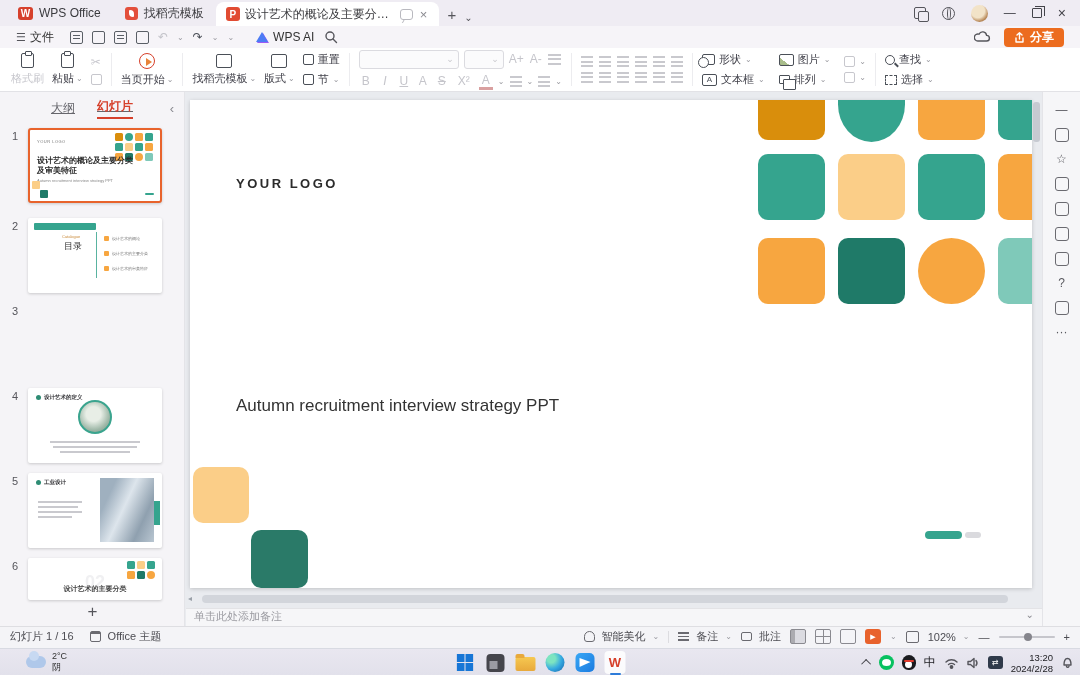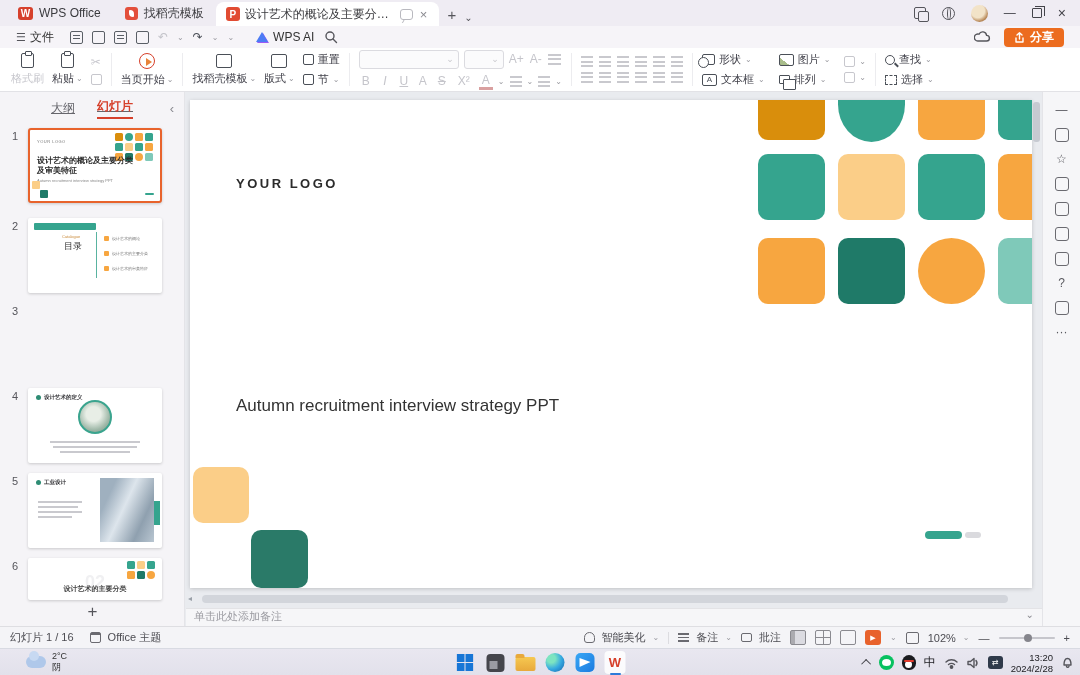--- a/index.html
+++ b/index.html
@@ -179,22 +179,22 @@
 
   
   .right-strip { position:absolute; right:0; top:0; width:38px; height:534px; background:#F6F6F8;
     border-left:1px solid #E4E4E8; display:flex; flex-direction:column; align-items:center;
     padding-top:12px; gap:11px; color:#5a5a60; }
   .rs-ic { width:14px; height:14px; border:1.3px solid #6a6a70; border-radius:3px; }
   .rs-glyph { font-size:12px; line-height:13px; }
 
   
   .statusbar { position:absolute; top:626px; left:0; right:0; height:22px; background:#F4F4F7;
-    border-top:1px solid #DEDEE2; display:flex; align-items:center; font-size:11px;
-    color:#4c4c52; padding:8px 10px; }
+    border-top:1px solid #DEDEE2; display:flex; align-items:flex-start; font-size:11px;
+    color:#4c4c52; padding:2px 10px; }
   .sb-left { display:flex; align-items:center; gap:16px; }
   .theme-ic { width:11px; height:11px; border:1.2px solid #6a6a70; border-radius:2px;
     background:linear-gradient(#6a6a70 0 2px, transparent 2px); }
   .sb-right { margin-left:auto; display:flex; align-items:center; gap:9px; }
   .sb-item { display:flex; align-items:center; gap:7px; }
   .sb-sep { width:1px; height:12px; background:#DCDCE0; }
   .magic-ic { width:11px; height:11px; border:1.2px solid #6a6a70; border-radius:50% 50% 3px 3px; }
   .note-ic { width:11px; height:9px;
     background:repeating-linear-gradient(to bottom,#6a6a70 0 1.6px,transparent 1.6px 3.6px); }
   .cmt-ic { width:11px; height:9px; border:1.2px solid #6a6a70; border-radius:2px; }

